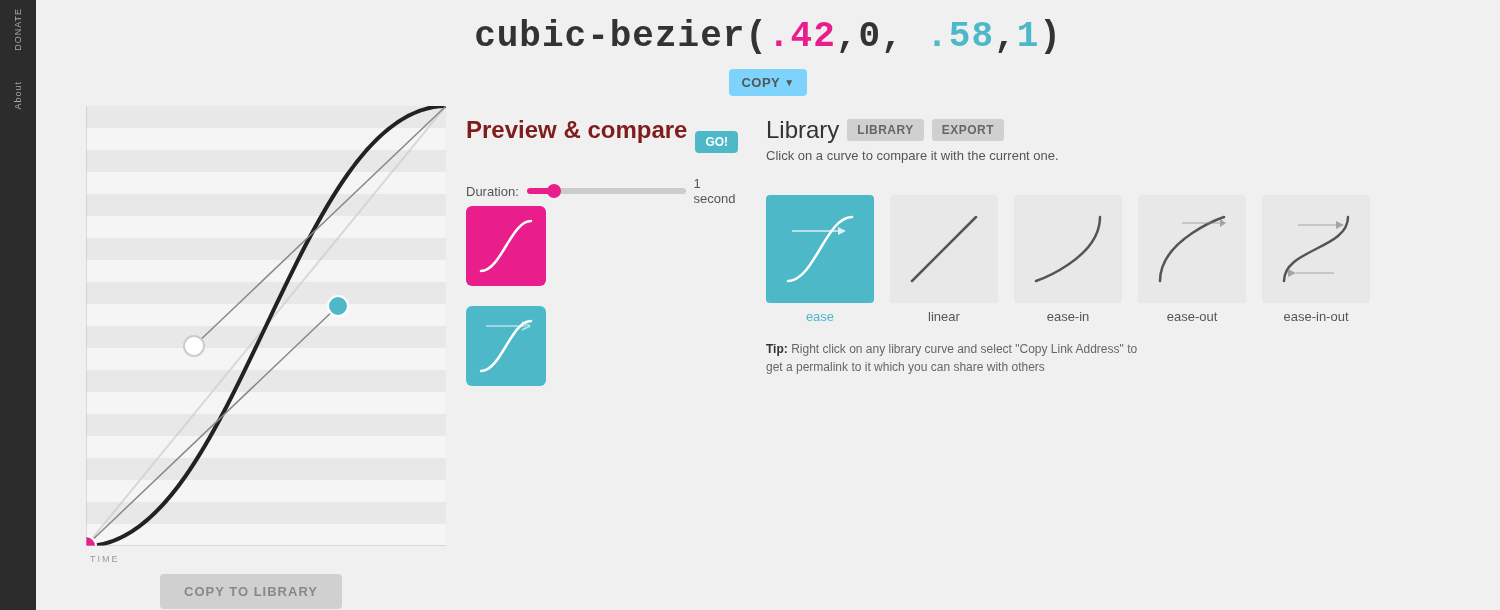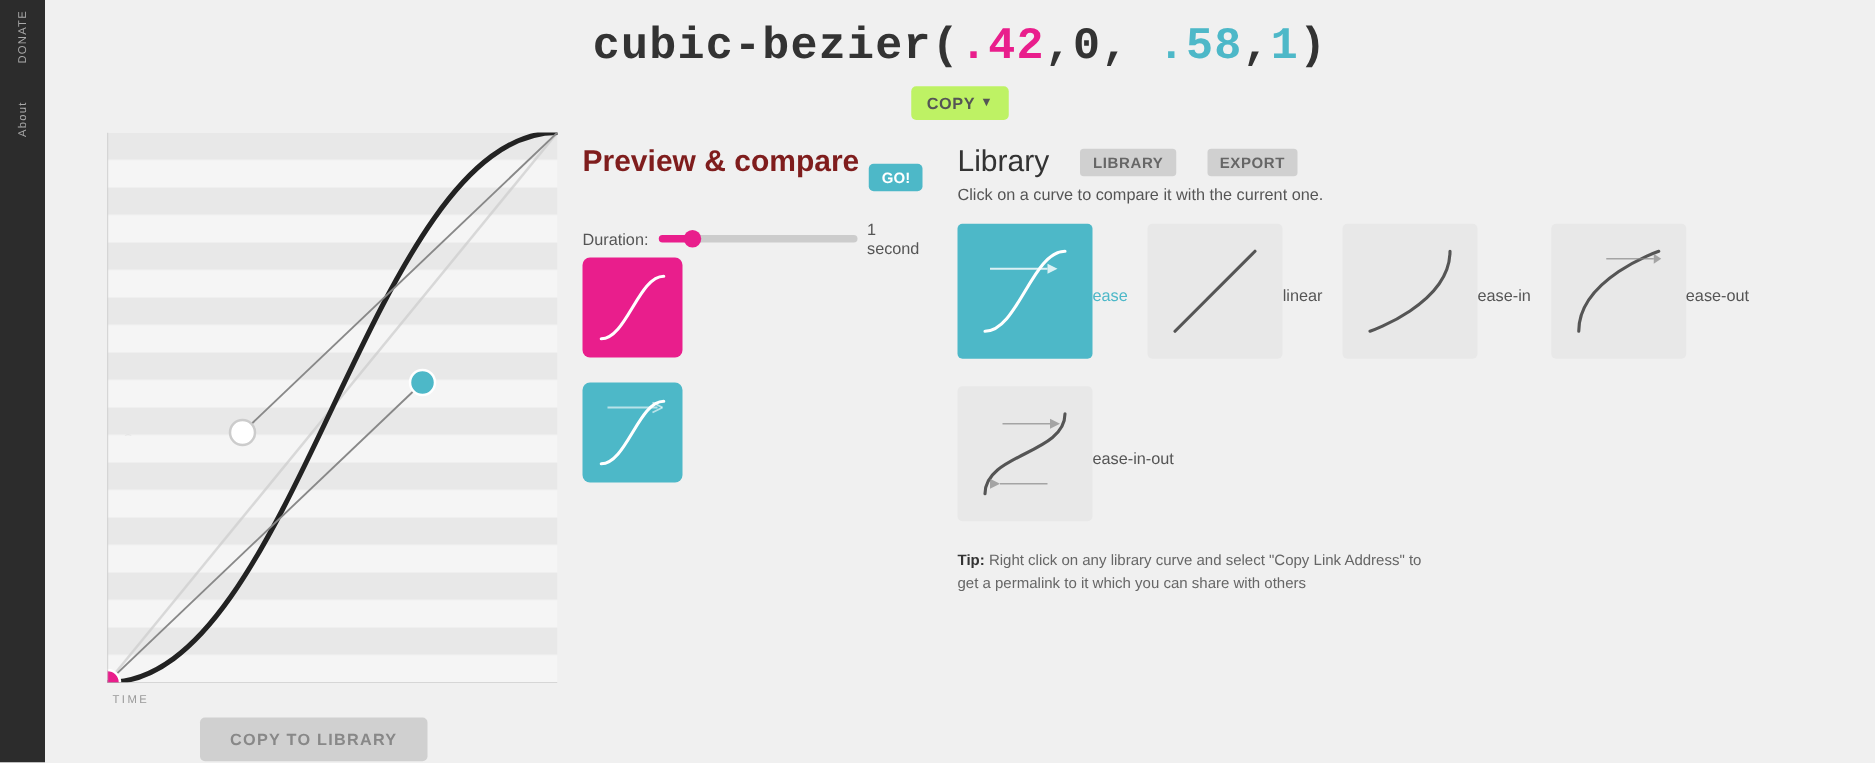--- a/index.html
+++ b/index.html
@@ -66,21 +66,21 @@
       font-size: 36px;
       font-weight: bold;
       color: #333;
       letter-spacing: 1px;
     }
     .formula .p1 { color: #e91e8c; }
     .formula .p2 { color: #333; }
     .formula .p3 { color: #4db8c8; }
     .formula .p4 { color: #4db8c8; }
     .copy-btn {
-      background: #bef264;
+      background: #7dd3fc;
       border: none;
       border-radius: 4px;
       padding: 6px 12px;
       font-size: 13px;
       font-weight: bold;
       color: #555;
       cursor: pointer;
       display: flex;
       align-items: center;
       gap: 4px;
@@ -221,21 +221,21 @@
     }
 
     
     .library-panel {
       flex: 1;
       padding-top: 10px;
     }
     .library-header {
       display: flex;
       align-items: center;
-      gap: 25px;
+      gap: 8px;
       margin-bottom: 4px;
     }
     .library-title {
       font-size: 24px;
       font-weight: 300;
       color: #333;
     }
     .lib-btn {
       background: #d0d0d0;
       border: none;
@@ -243,31 +243,31 @@
       padding: 4px 10px;
       font-size: 12px;
       font-weight: bold;
       color: #666;
       cursor: pointer;
       letter-spacing: 0.5px;
     }
     .library-subtitle {
       font-size: 13px;
       color: #555;
-      margin-bottom: 16px;
+      margin-bottom: 32px;
     }
 
     .curve-grid {
       display: flex;
       flex-wrap: wrap;
       gap: 16px;
     }
     .curve-item {
       display: flex;
-      flex-direction: row;
+      flex-direction: column;
       align-items: center;
       cursor: pointer;
     }
     .curve-thumb {
       width: 108px;
       height: 108px;
       border-radius: 4px;
       background: #e8e8e8;
       display: flex;
       align-items: center;

